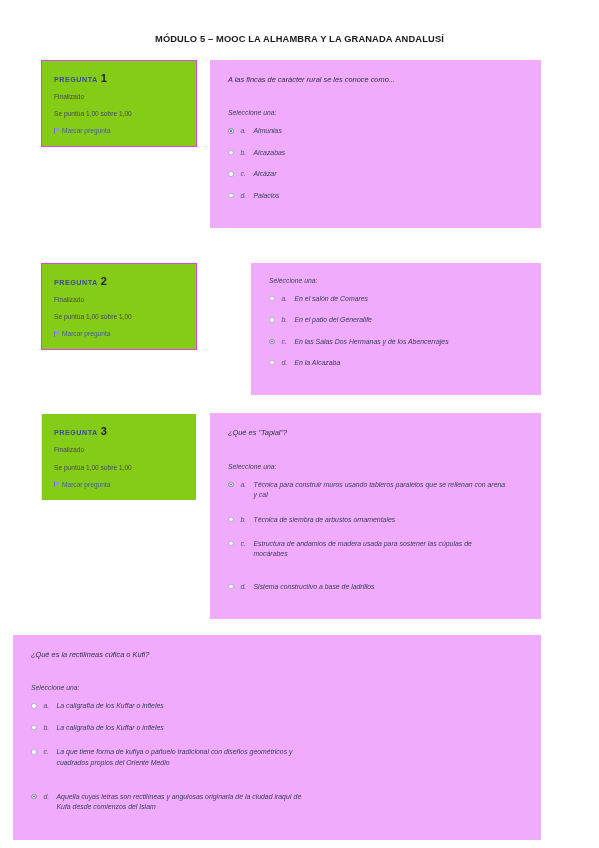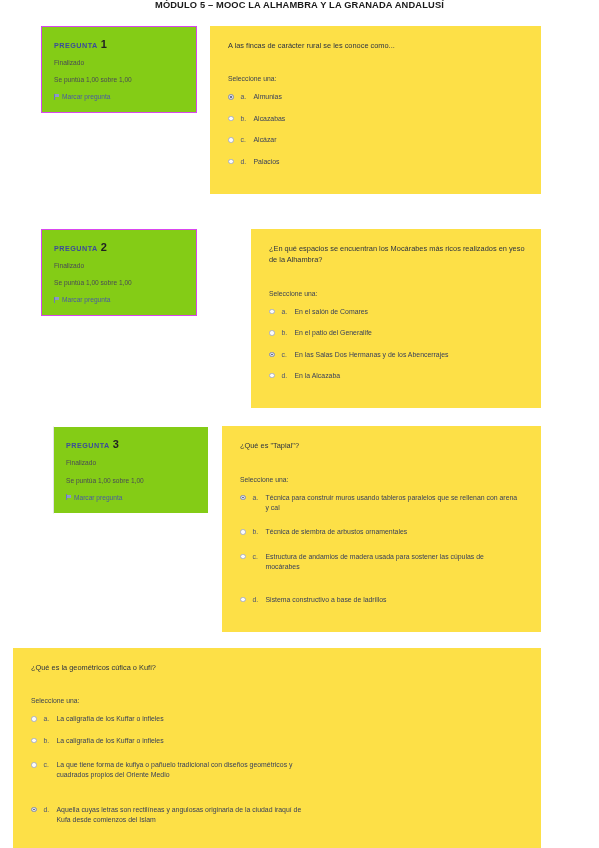--- a/index.html
+++ b/index.html
@@ -19,20 +19,21 @@
     width: 599px;
     height: 848px;
     background: #ffffff;
   }
   .page-title {
     text-align: center;
     font-size: 9.3px;
     font-weight: bold;
     letter-spacing: 0.15px;
     color: #1a1a1a;
+    padding-top: 34px;
     padding-bottom: 0;
   }
   .quiz {
     position: relative;
     margin-top: 16px;
   }
   .qrow {
     position: relative;
     display: flex;
     align-items: flex-start;
@@ -92,26 +93,27 @@
     background: #6b79b8;
   }
   .flag-icon::after {
     content: "";
     position: absolute;
     left: 1px; top: 0.5px;
     width: 3.5px; height: 2.8px;
     background: #8d98cc;
   }
   .qbody {
-    background: #fde047;
+    background: #f0abfc;
     box-sizing: border-box;
     padding: 14px 16px 16px 18px;
     flex: 1 1 auto;
     margin-left: 13px;
     margin-right: 58px;
+    font-style: italic;
   }
   .qtext {
     font-size: 7.4px;
     color: #2d3340;
     line-height: 1.55;
     margin-bottom: 24px;
     max-width: 268px;
   }
   .select-label {
     font-size: 6.8px;
@@ -215,21 +217,20 @@
           <span>PREGUNTA</span><span class="qnum">2</span>
         </div>
         <div class="qinfo-line blurry">Finalizado</div>
         <div class="qinfo-line">Se puntúa 1,00 sobre 1,00</div>
         <div class="qinfo-flagline blurry">
           <span class="flag-icon"></span>
           <span>Marcar pregunta</span>
         </div>
       </div>
       <div class="qbody">
-        <div class="qtext">¿En qué espacios se encuentran los Mocárabes más ricos realizados en yeso de la Alhambra?</div>
         <div class="select-label blurry">Seleccione una:</div>
         <div class="opt blurry">
           <span class="radio"></span>
           <span class="opt-letter">a.</span>
           <span class="opt-text">En el salón de Comares</span>
         </div>
         <div class="opt">
           <span class="radio"></span>
           <span class="opt-letter">b.</span>
           <span class="opt-text">En el patio del Generalife</span>
@@ -240,21 +241,21 @@
           <span class="opt-text">En las Salas Dos Hermanas y de los Abencerrajes</span>
         </div>
         <div class="opt">
           <span class="radio"></span>
           <span class="opt-letter">d.</span>
           <span class="opt-text">En la Alcazaba</span>
         </div>
       </div>
     </div>
 
-    <div class="qrow" style="margin-top:18px;padding-left:12px;">
+    <div class="qrow" style="margin-top:18px;">
       <div class="qinfo" style="border-color:#ffffff;border-left-color:#e2e2e4;">
         <div class="qinfo-head">
           <span>PREGUNTA</span><span class="qnum">3</span>
         </div>
         <div class="qinfo-line">Finalizado</div>
         <div class="qinfo-line">Se puntúa 1,00 sobre 1,00</div>
         <div class="qinfo-flagline blurry">
           <span class="flag-icon"></span>
           <span>Marcar pregunta</span>
         </div>
@@ -280,21 +281,21 @@
         <div class="opt">
           <span class="radio"></span>
           <span class="opt-letter">d.</span>
           <span class="opt-text">Sistema constructivo a base de ladrillos</span>
         </div>
       </div>
     </div>
 
     <div class="qrow" style="margin-top:16px;">
       <div class="qbody">
-        <div class="qtext">¿Qué es la geométricos cúfica o Kufi?</div>
+        <div class="qtext">¿Qué es la rectilíneas cúfica o Kufi?</div>
         <div class="select-label">Seleccione una:</div>
         <div class="opt">
           <span class="radio"></span>
           <span class="opt-letter">a.</span>
           <span class="opt-text">La caligrafía de los Kuffar o infieles</span>
         </div>
         <div class="opt blurry" style="margin-bottom:14px;">
           <span class="radio"></span>
           <span class="opt-letter">b.</span>
           <span class="opt-text">La caligrafía de los Kuffar o infieles</span>

